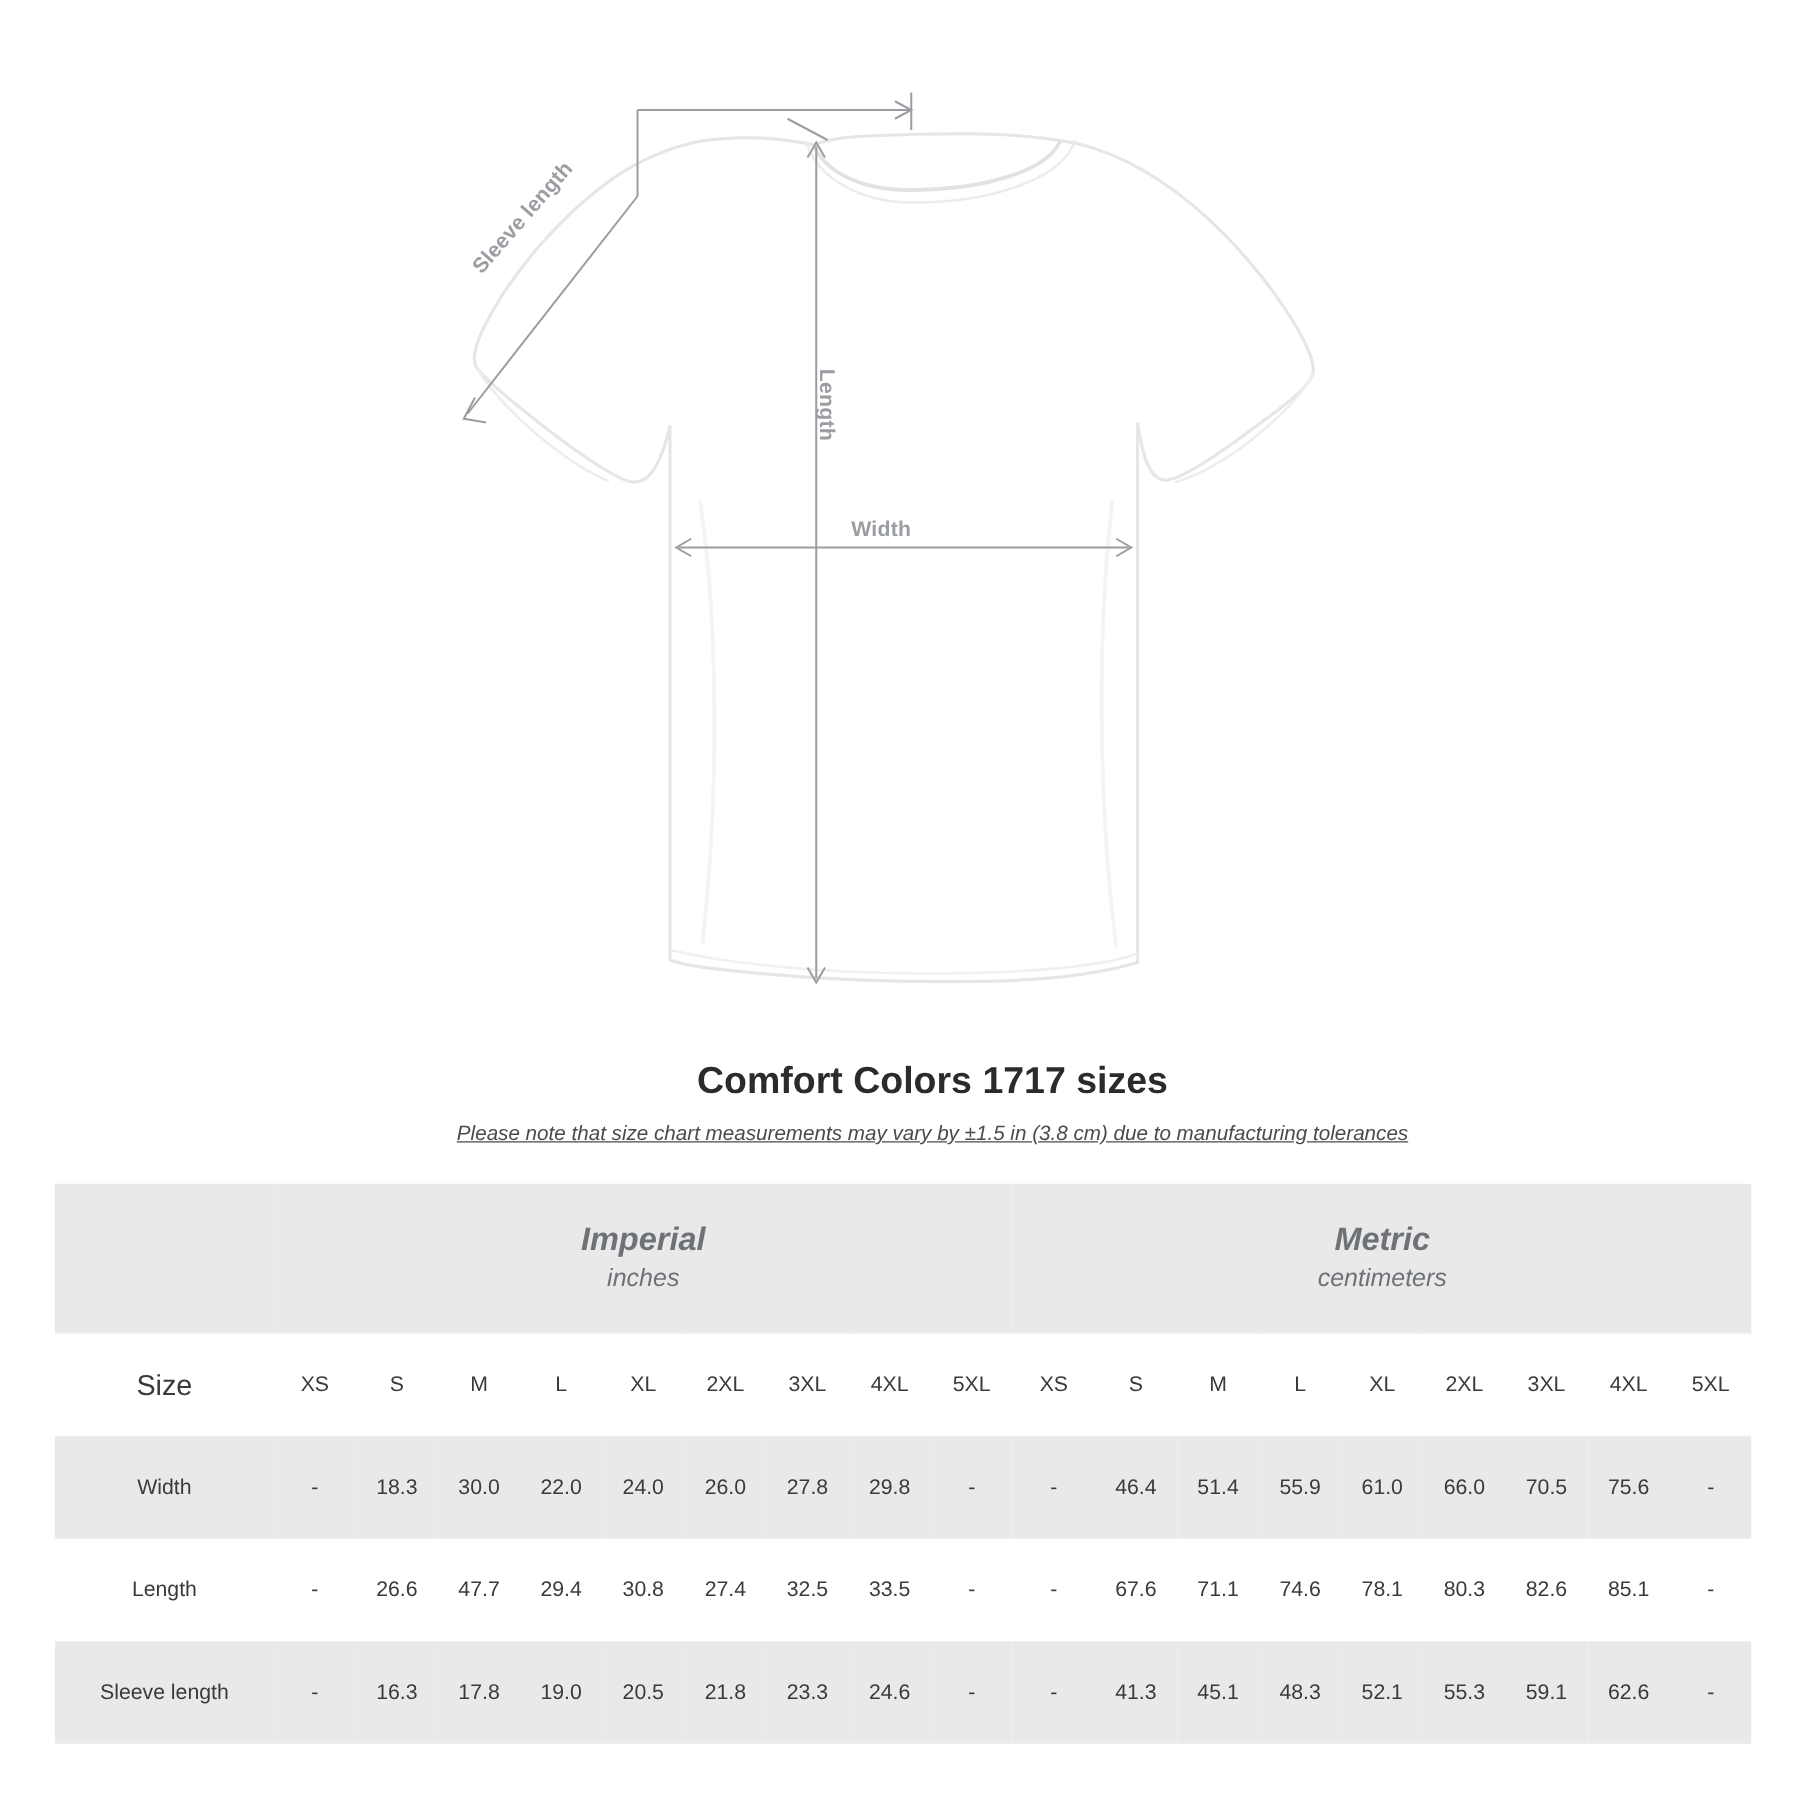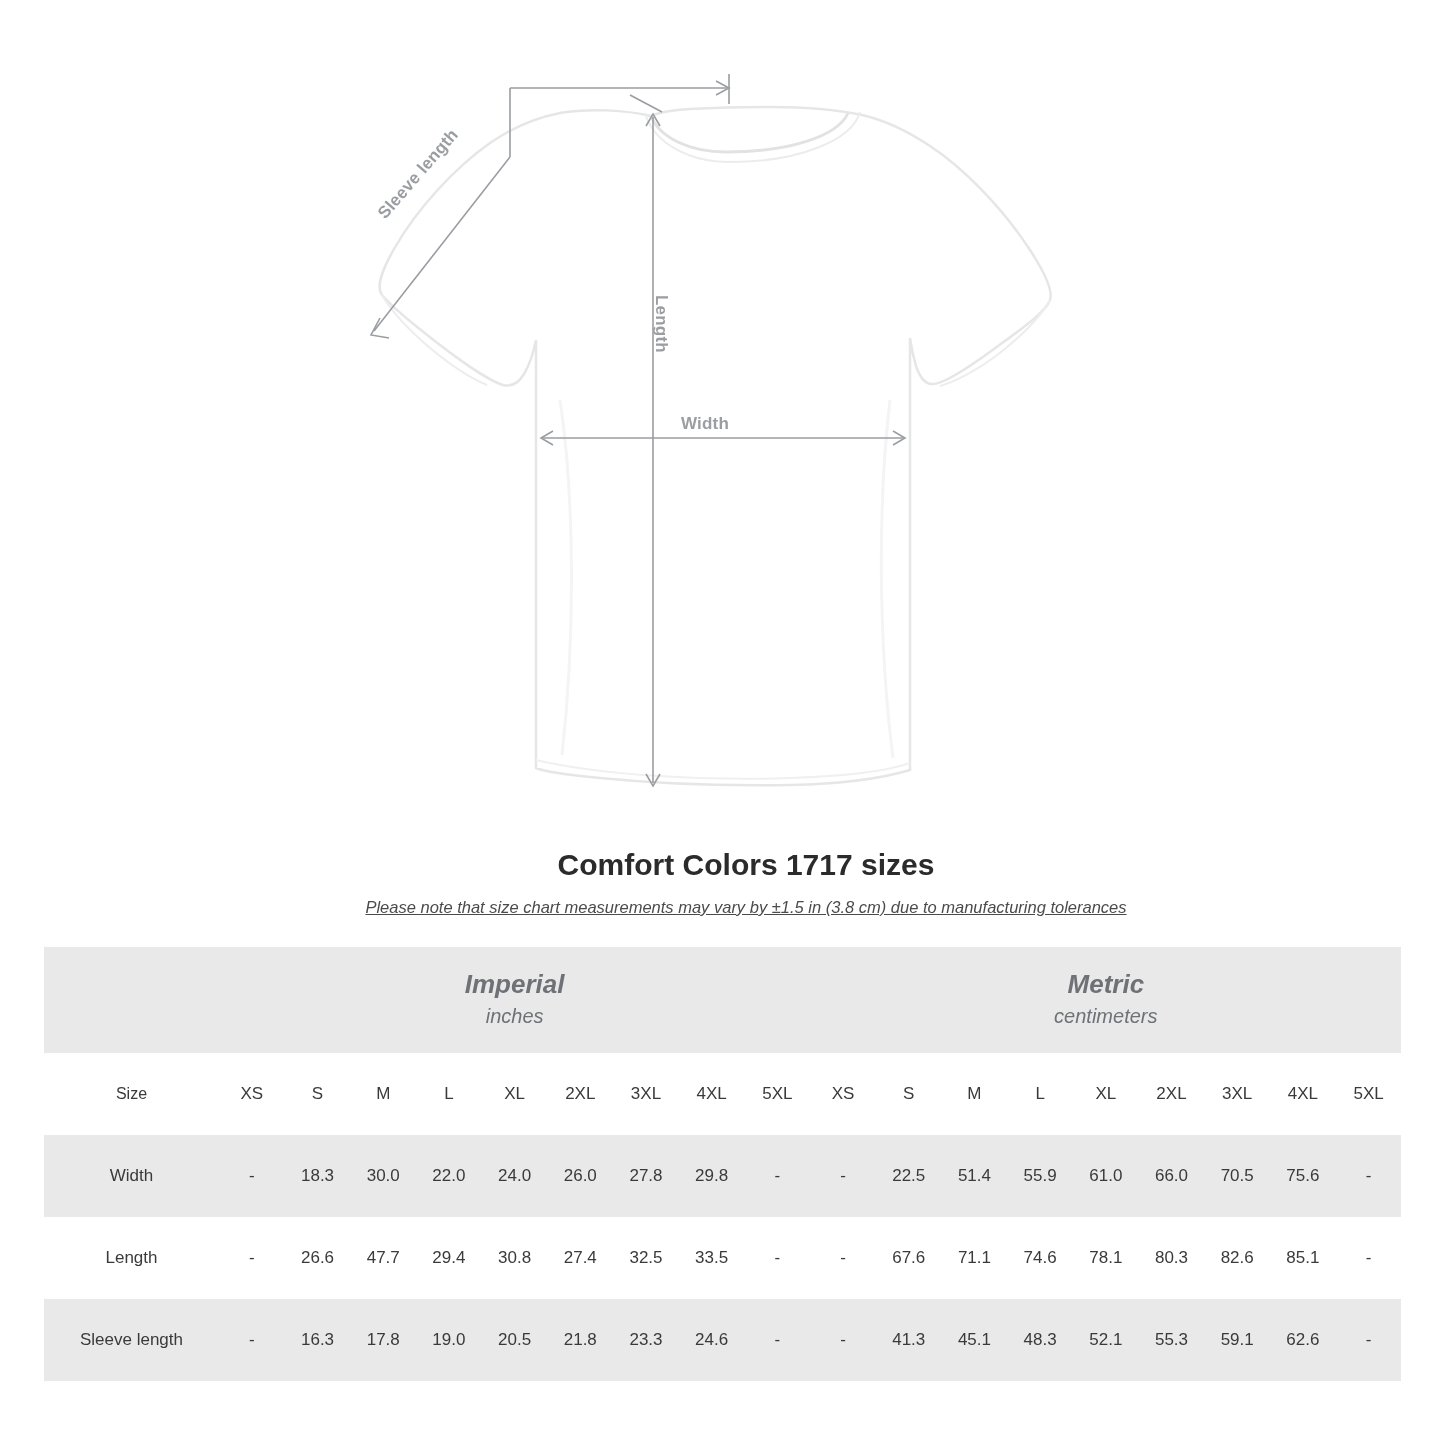--- a/index.html
+++ b/index.html
@@ -83,21 +83,21 @@
   table.size-table td,
   table.size-table th {
     text-align: center;
     vertical-align: middle;
     font-size: 17px;
     color: #3a3a3a;
     font-weight: normal;
     padding: 0;
   }
   .unit-row td {
-    height: 106px;
+    height: 120px;
     background: #e9e9e9;
   }
   .unit-name {
     font-size: 26px;
     font-style: italic;
     font-weight: bold;
     color: #6e7277;
     line-height: 1.25;
   }
   .unit-sub {
@@ -107,21 +107,21 @@
     line-height: 1.6;
   }
   .head-row td {
     height: 82px;
     background: #ffffff;
     font-weight: bold;
     font-size: 17px;
     color: #3a3a3a;
   }
   .head-row td.rowlabel {
-    font-size: 16px;
+    font-size: 23px;
   }
   .data-row td {
     height: 82px;
   }
   .row-shaded td {
     background: #e9e9e9;
   }
   .row-plain td {
     background: #ffffff;
   }
@@ -264,21 +264,21 @@
         <td>-</td>
         <td>18.3</td>
         <td>30.0</td>
         <td>22.0</td>
         <td>24.0</td>
         <td>26.0</td>
         <td>27.8</td>
         <td>29.8</td>
         <td>-</td>
         <td>-</td>
-        <td>22.5</td>
+        <td>46.4</td>
         <td>51.4</td>
         <td>55.9</td>
         <td>61.0</td>
         <td>66.0</td>
         <td>70.5</td>
         <td>75.6</td>
         <td>-</td>
       </tr>
 
       <tr class="data-row row-plain">

